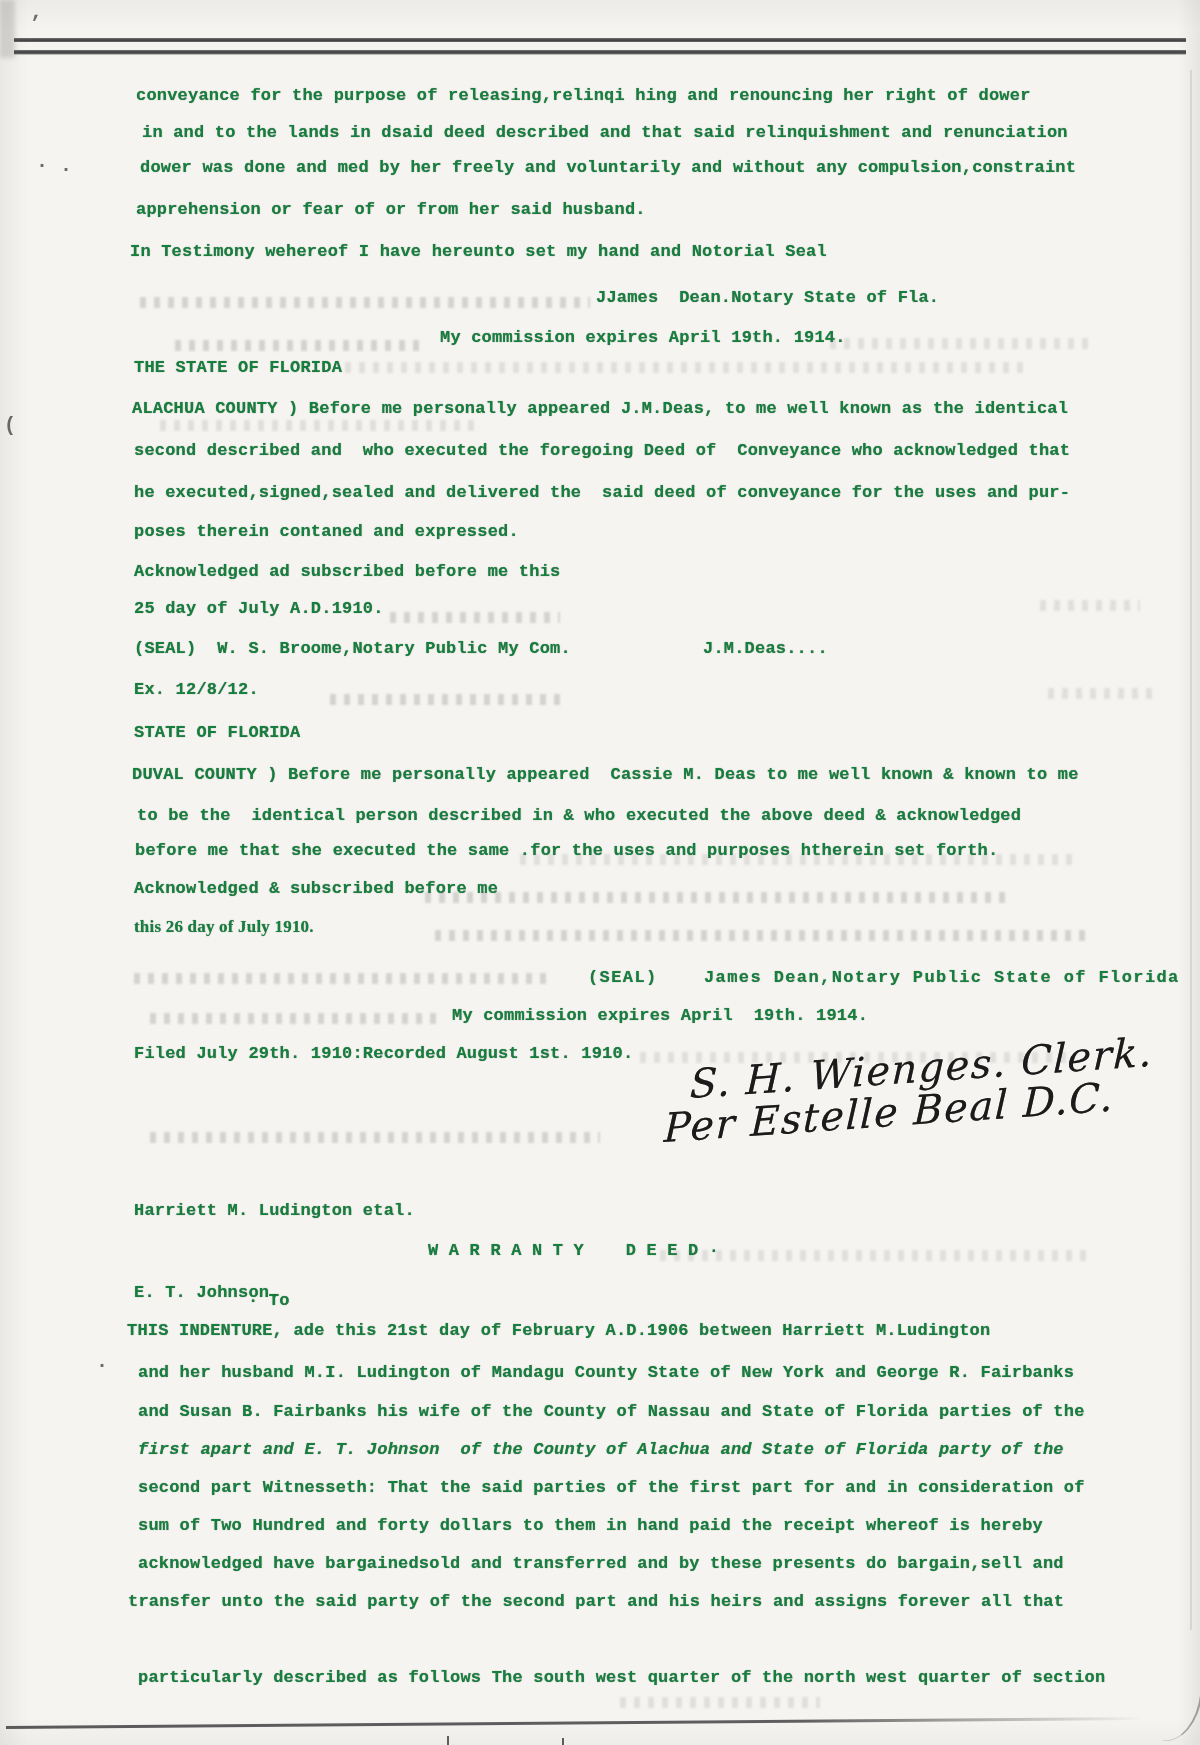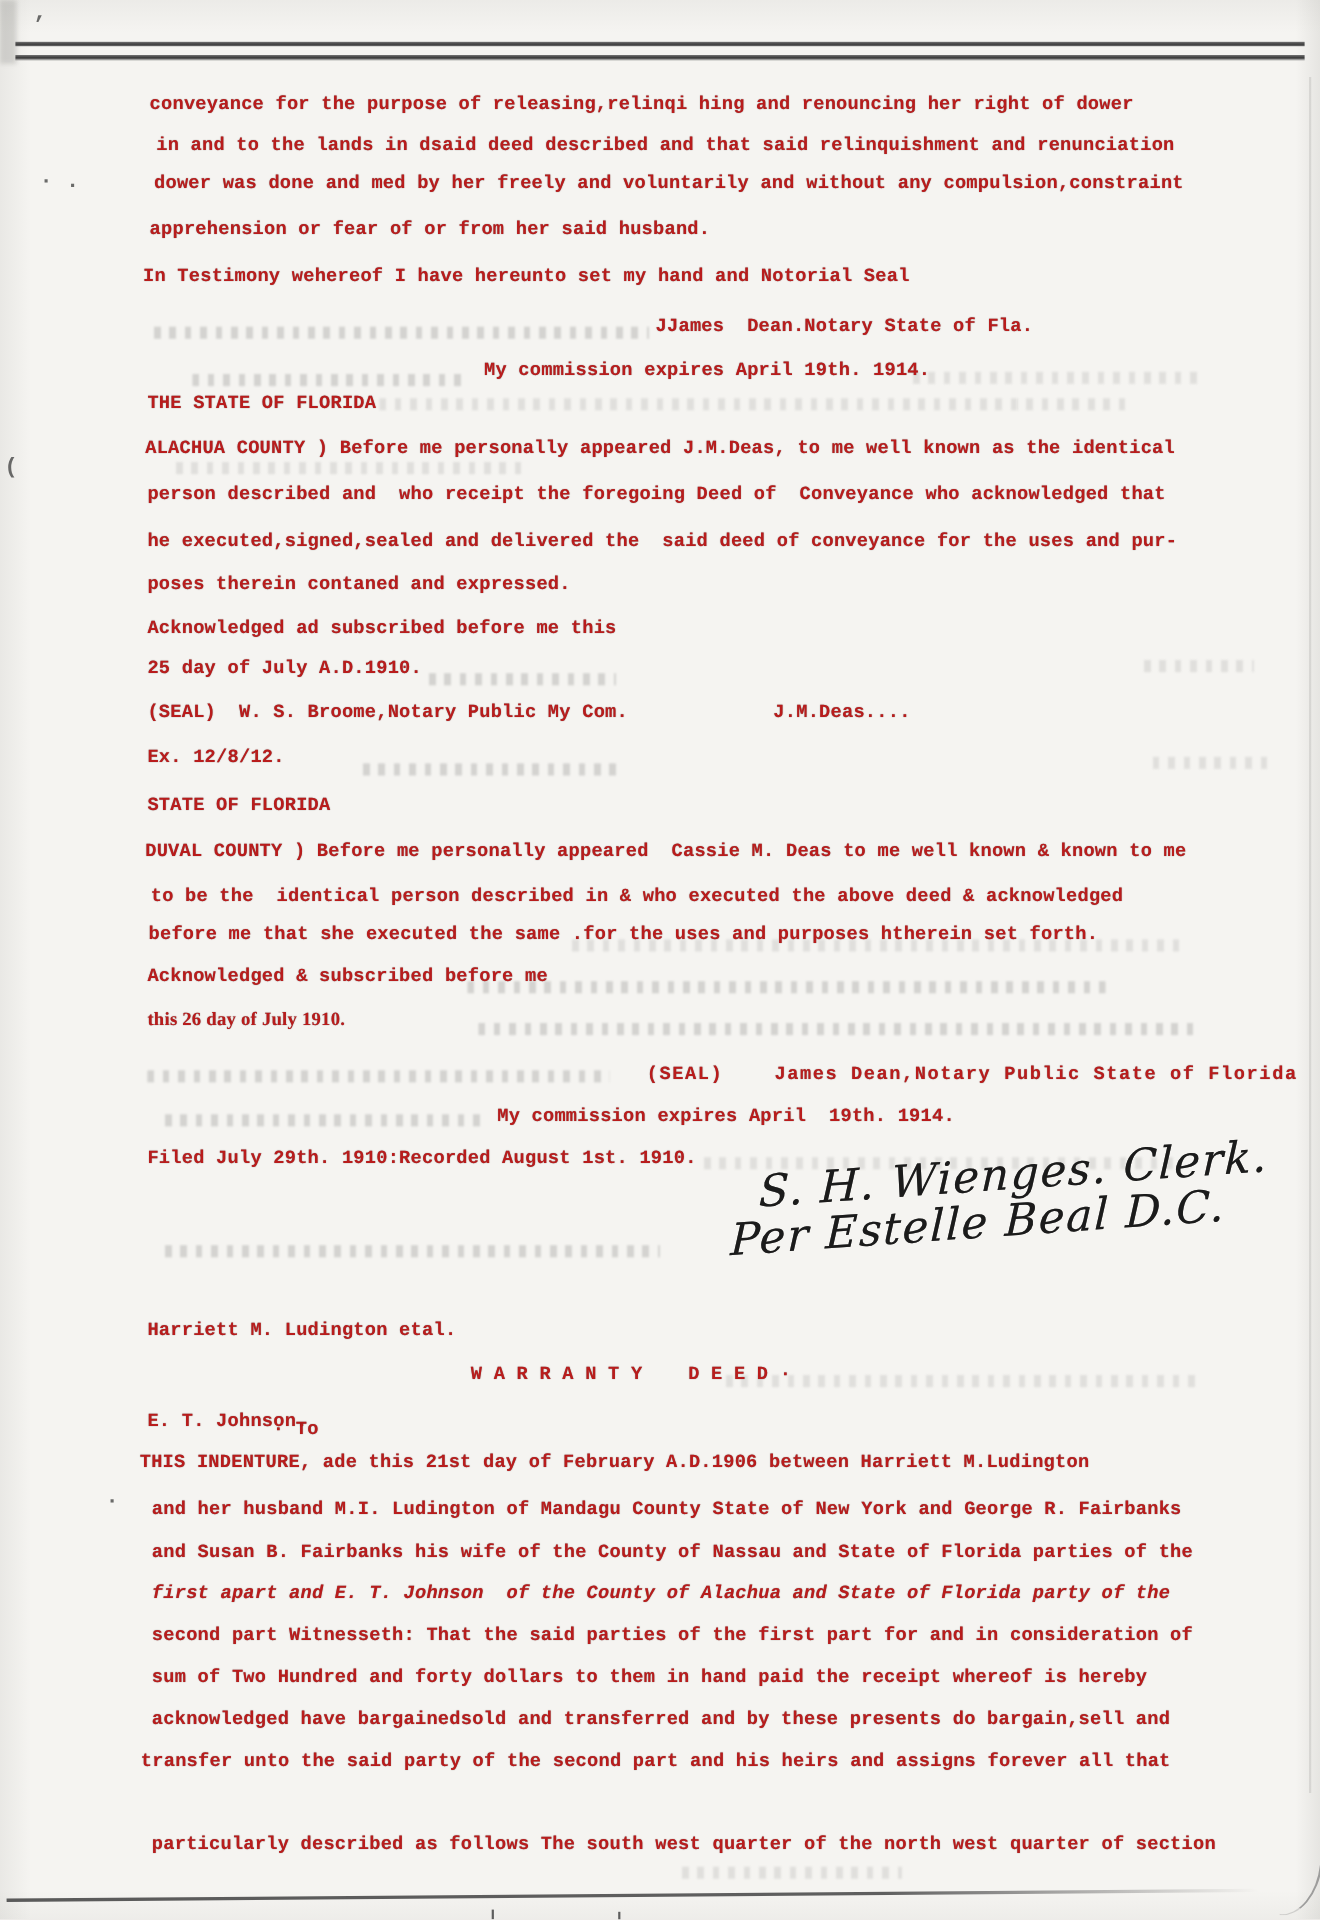--- a/index.html
+++ b/index.html
@@ -13,21 +13,21 @@
     content:"";position:absolute;inset:0;pointer-events:none;
     background:
       linear-gradient(90deg,rgba(160,160,155,.14),rgba(0,0,0,0) 28px),
       linear-gradient(270deg,rgba(160,160,155,.18),rgba(0,0,0,0) 22px),
       linear-gradient(180deg,rgba(170,170,165,.12),rgba(0,0,0,0) 30px),
       linear-gradient(0deg,rgba(170,170,165,.10),rgba(0,0,0,0) 26px);
   }
   .tline{
     position:absolute;white-space:pre;
     font:700 17px/20px "Liberation Mono","DejaVu Sans Mono",monospace;
-    color:#b91c1c;letter-spacing:.2px;
+    color:#15803d;letter-spacing:.2px;
     text-shadow:0 0 1px rgba(25,25,25,.55);
   }
   .tline.wide{letter-spacing:1.4px;}
   .script{
     position:absolute;white-space:pre;
     font:italic 400 40px/44px "DejaVu Serif","Liberation Serif",serif;
     color:#1b1b1b;letter-spacing:1.5px;
     transform:rotate(-4deg) skewX(-6deg);transform-origin:left center;
     text-shadow:0 0 .5px rgba(20,20,20,.6);
   }
@@ -90,21 +90,21 @@
 
 <div class="tline" style="left: 136px; top: 86px;">conveyance for the purpose of releasing,relinqi hing and renouncing her right of dower</div>
     <div class="tline" style="left: 142px; top: 123px;">in and to the lands in dsaid deed described and that said relinquishment and renunciation</div>
     <div class="tline" style="left: 140px; top: 158px; text-align: center;">dower was done and med by her freely and voluntarily and without any compulsion,constraint</div>
     <div class="tline" style="left: 136px; top: 200px;">apprehension or fear of or from her said husband.</div>
     <div class="tline" style="left: 130px; top: 242px;">In Testimony wehereof I have hereunto set my hand and Notorial Seal</div>
     <div class="tline" style="left: 596px; top: 288px;">JJames  Dean.Notary State of Fla.</div>
     <div class="tline" style="left: 440px; top: 328px;">My commission expires April 19th. 1914.</div>
     <div class="tline" style="left: 134px; top: 358px;">THE STATE OF FLORIDA</div>
     <div class="tline" style="left: 132px; top: 399px;">ALACHUA COUNTY ) Before me personally appeared J.M.Deas, to me well known as the identical</div>
-    <div class="tline" style="left: 134px; top: 441px;">person described and  who receipt the foregoing Deed of  Conveyance who acknowledged that</div>
+    <div class="tline" style="left: 134px; top: 441px;">second described and  who executed the foregoing Deed of  Conveyance who acknowledged that</div>
     <div class="tline" style="left: 134px; top: 483px;">he executed,signed,sealed and delivered the  said deed of conveyance for the uses and pur-</div>
     <div class="tline" style="left: 134px; top: 522px;">poses therein contaned and expressed.</div>
     <div class="tline" style="left: 134px; top: 562px;">Acknowledged ad subscribed before me this</div>
     <div class="tline" style="left: 134px; top: 599px;">25 day of July A.D.1910.</div>
     <div class="tline" style="left: 134px; top: 639px;">(SEAL)  W. S. Broome,Notary Public My Com.</div>
     <div class="tline" style="left: 703px; top: 639px; text-align: right;">J.M.Deas....</div>
     <div class="tline" style="left: 134px; top: 680px;">Ex. 12/8/12.</div>
     <div class="tline" style="left: 134px; top: 723px;">STATE OF FLORIDA</div>
     <div class="tline" style="left: 132px; top: 765px;">DUVAL COUNTY ) Before me personally appeared  Cassie M. Deas to me well known &amp; known to me</div>
     <div class="tline" style="left: 137px; top: 806px;">to be the  identical person described in &amp; who executed the above deed &amp; acknowledged</div>

